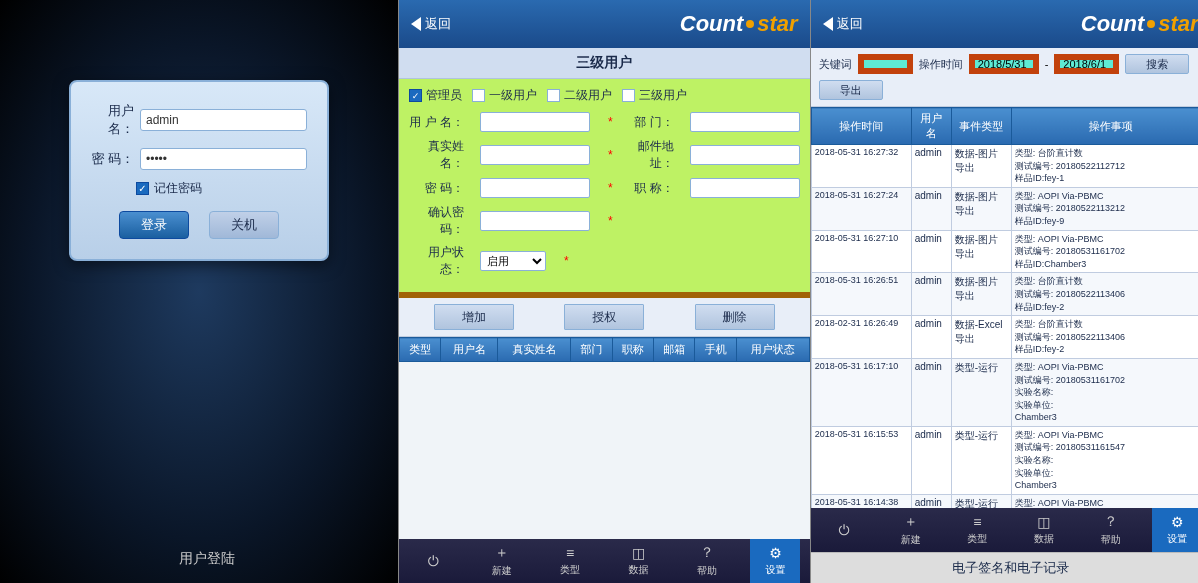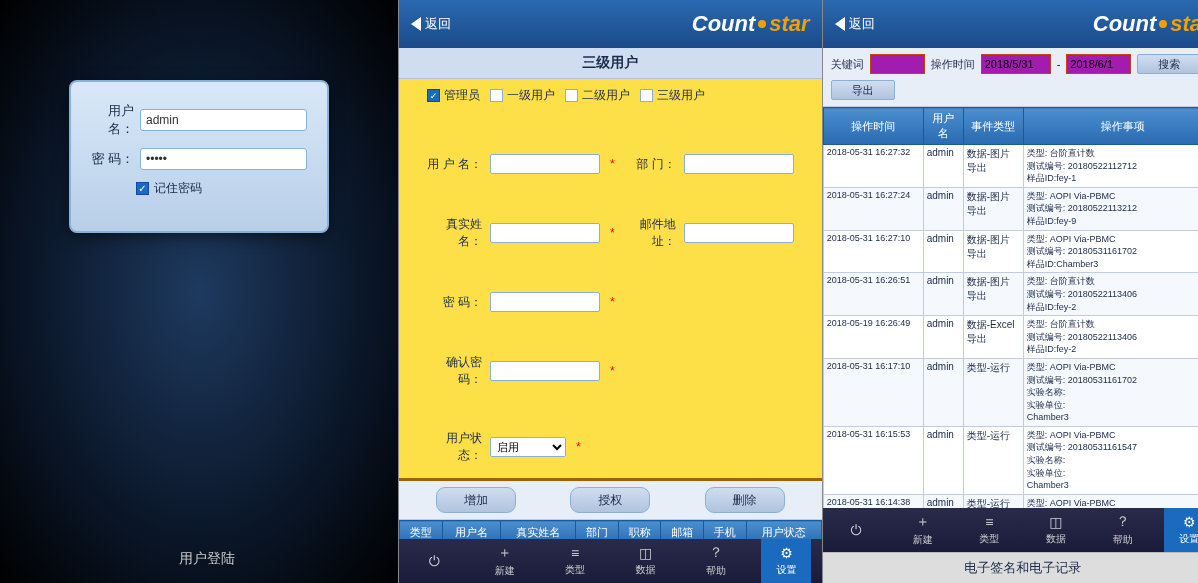--- a/index.html
+++ b/index.html
@@ -220,23 +220,23 @@
       text-align: center;
       padding: 6px;
       font-size: 14px;
       font-weight: bold;
       color: #1a2a4a;
       border-bottom: 1px solid #b0c4de;
     }
 
     
     .user-form {
-      padding: 8px 28px;
-      background: #fde047;
-      border-bottom: 3px solid #a16207;
+      padding: 8px 10px;
+      background: #bef264;
+      border-bottom: 6px solid #a16207;
     }
 
     .role-row {
       display: flex;
       align-items: center;
       gap: 10px;
       margin-bottom: 8px;
     }
 
     .role-item {
@@ -269,22 +269,21 @@
       height: 13px;
       background: white;
       border: 1px solid #8ab0d8;
       flex-shrink: 0;
     }
 
     .form-row {
       display: flex;
       align-items: center;
       margin-bottom: 6px;
-      gap: 8px;
-      margin-top: 42px;
+      gap: 16px;
     }
 
     .form-label {
       font-size: 12px;
       color: #1a2a4a;
       width: 55px;
       text-align: right;
       flex-shrink: 0;
     }
 
@@ -302,39 +301,39 @@
       color: red;
       font-size: 12px;
       margin-left: 2px;
     }
 
     .form-select {
       height: 20px;
       border: 1px solid #8ab0d8;
       border-radius: 2px;
       background: white;
-      width: 76px;
+      width: 66px;
       font-size: 11px;
       padding: 0 2px;
     }
 
     .action-buttons {
       display: flex;
       justify-content: space-around;
       padding: 6px 10px;
       background: #e8eef8;
       border-bottom: 1px solid #c0cce0;
     }
 
     .action-btn {
       width: 80px;
       height: 26px;
       background: linear-gradient(180deg, #d0ddf0 0%, #b0c4de 100%);
       border: 1px solid #8ab0d8;
-      border-radius: 9px;
+      border-radius: 1px;
       font-size: 12px;
       color: #1a2a4a;
       cursor: pointer;
       display: flex;
       align-items: center;
       justify-content: center;
     }
 
     
     .data-table {
@@ -396,22 +395,22 @@
       flex-wrap: wrap;
     }
 
     .log-label {
       color: #1a2a4a;
       font-size: 11px;
     }
 
     .log-input {
       height: 20px;
-      border: 1px solid #c2410c;
-      background: #a21caf;
+      border: 6px solid #c2410c;
+      background: #5eead4;
       width: 70px;
       font-size: 11px;
       padding: 0 3px;
     }
 
     .log-btn {
       height: 20px;
       background: linear-gradient(180deg, #d0ddf0 0%, #b0c4de 100%);
       border: 1px solid #8ab0d8;
       border-radius: 2px;
@@ -466,20 +465,24 @@
         <span class="login-label">用户名：</span>
         <input class="login-input" type="text" value="admin" style="">
       </div>
       <div class="login-field">
         <span class="login-label">密 码：</span>
         <input class="login-input" type="password" value="•••••" style="">
       </div>
       <div class="remember-row">
         <div class="remember-checkbox"></div>
         <span class="remember-text">记住密码</span>
+      </div>
+      <div class="login-buttons">
+        <div class="btn-login">登录</div>
+        <div class="btn-close">关机</div>
       </div>
     </div>
     <div class="panel-caption">用户登陆</div>
   </div>
 
   <div class="divider-v"></div>
 
   <div class="panel-user">
     <div class="top-bar">
       <div class="back-btn">
@@ -549,20 +552,24 @@
         </div>
         <div style="flex:1;">
           <div class="form-row">
             <span class="form-label">部 门：</span>
             <input class="form-input" type="text" style="">
           </div>
           <div class="form-row">
             <span class="form-label">邮件地址：</span>
             <input class="form-input" type="text" style="">
           </div>
+          <div class="form-row">
+            <span class="form-label">职 称：</span>
+            <input class="form-input" type="text" style="">
+          </div>
         </div>
       </div>
     </div>
 
     <div class="action-buttons">
       <div class="action-btn">增加</div>
       <div class="action-btn">授权</div>
       <div class="action-btn">删除</div>
     </div>
 
@@ -666,21 +673,21 @@
       <td>数据-图片导出</td>
       <td style="font-size:9px;line-height:1.4;">类型: AOPI Via-PBMC<br>测试编号: 20180531161702<br>样品ID:Chamber3</td>
     </tr>
             <tr>
       <td style="white-space:nowrap;font-size:9px;">2018-05-31 16:26:51</td>
       <td>admin</td>
       <td>数据-图片导出</td>
       <td style="font-size:9px;line-height:1.4;">类型: 台阶直计数<br>测试编号: 20180522113406<br>样品ID:fey-2</td>
     </tr>
             <tr>
-      <td style="white-space:nowrap;font-size:9px;">2018-05-19 16:26:49</td>
+      <td style="white-space:nowrap;font-size:9px;">2018-02-31 16:26:49</td>
       <td>admin</td>
       <td>数据-Excel导出</td>
       <td style="font-size:9px;line-height:1.4;">类型: 台阶直计数<br>测试编号: 20180522113406<br>样品ID:fey-2</td>
     </tr>
             <tr>
       <td style="white-space:nowrap;font-size:9px;">2018-05-31 16:17:10</td>
       <td>admin</td>
       <td>类型-运行</td>
       <td style="font-size:9px;line-height:1.4;">类型: AOPI Via-PBMC<br>测试编号: 20180531161702<br>实验名称:<br>实验单位:<br>Chamber3</td>
     </tr>

